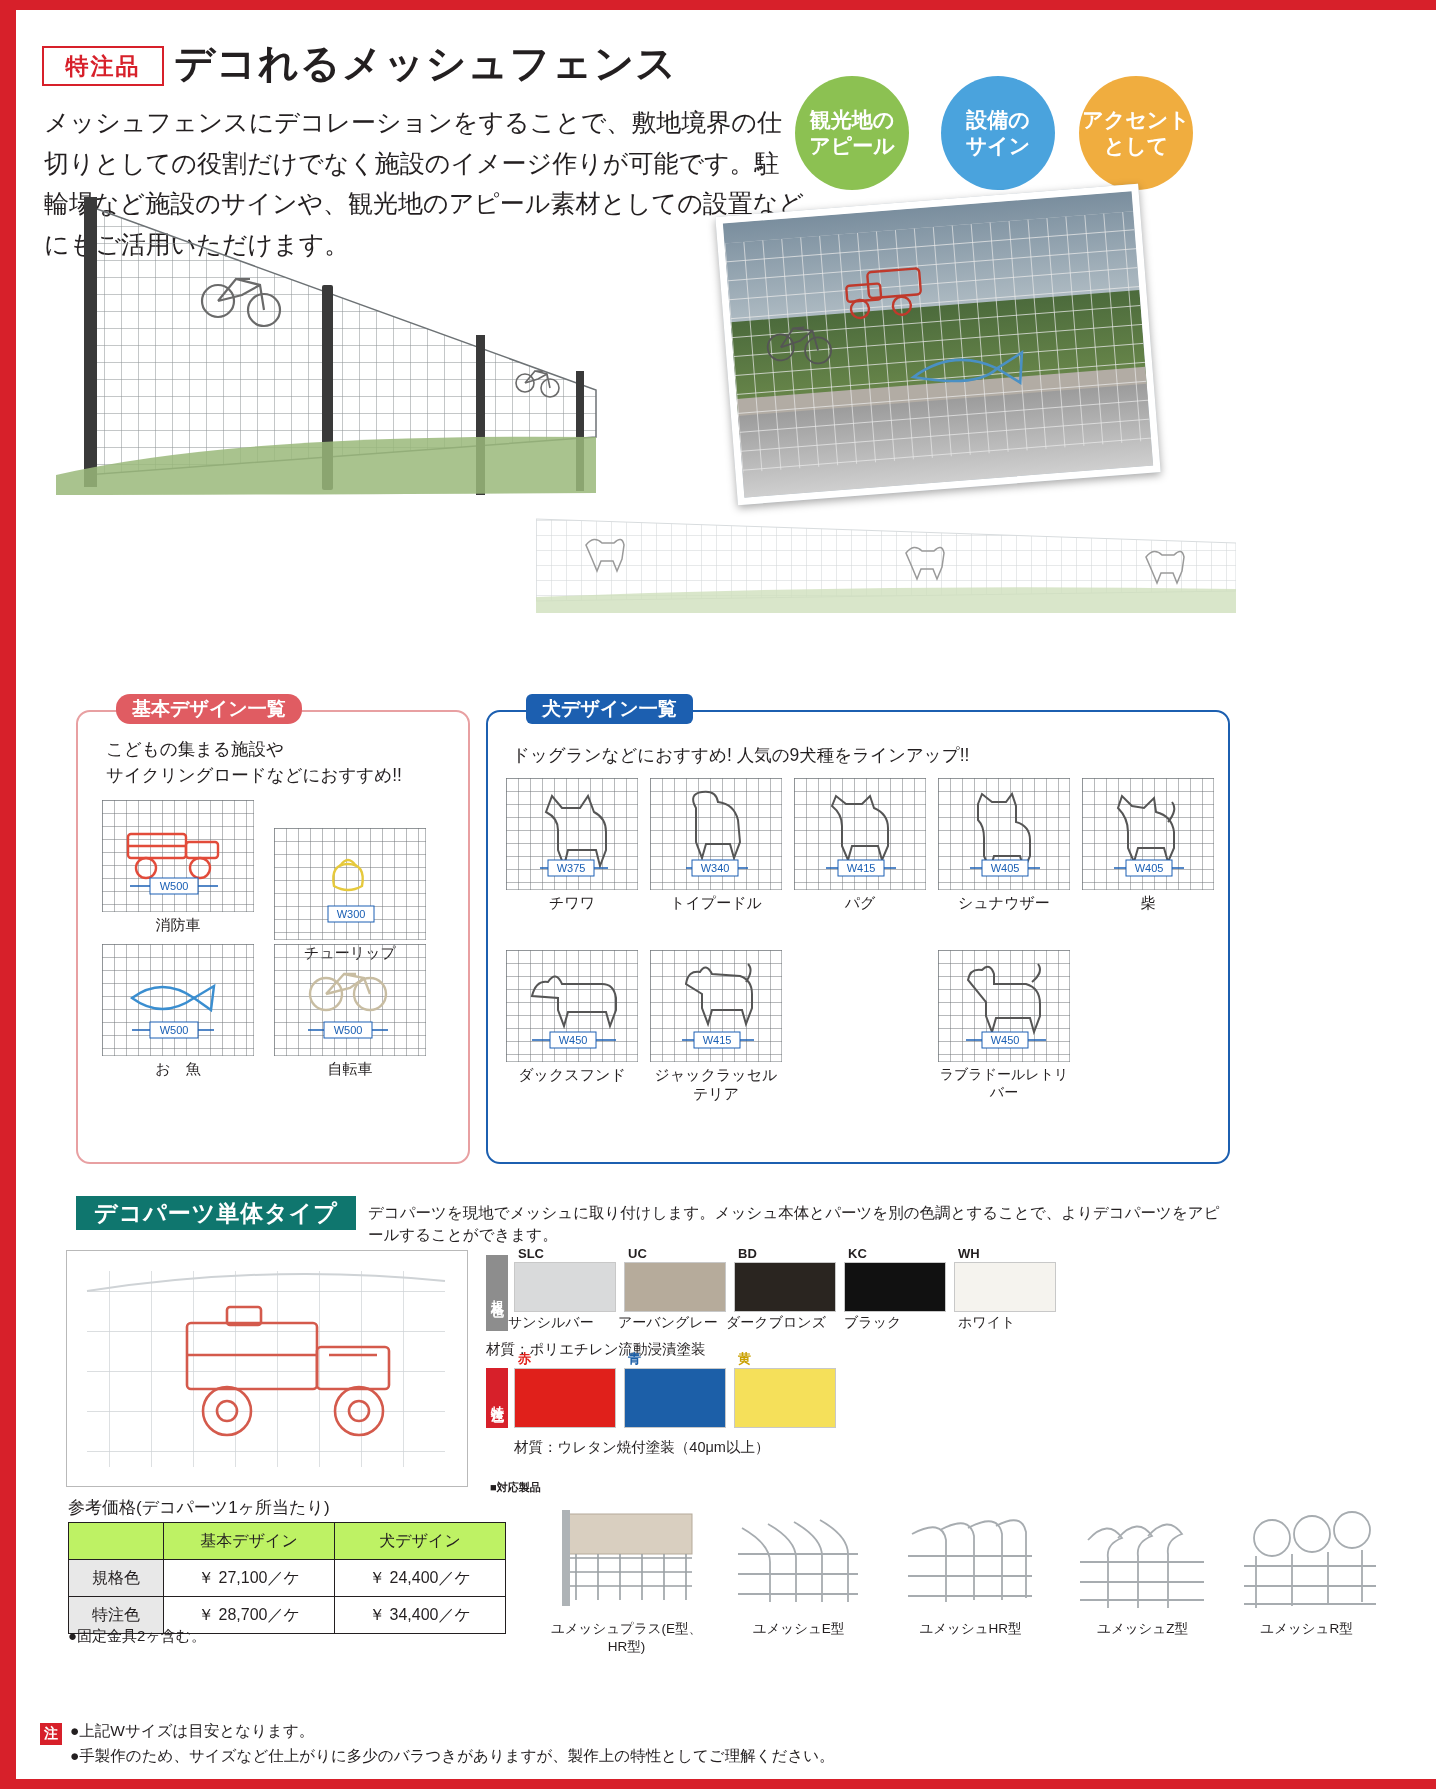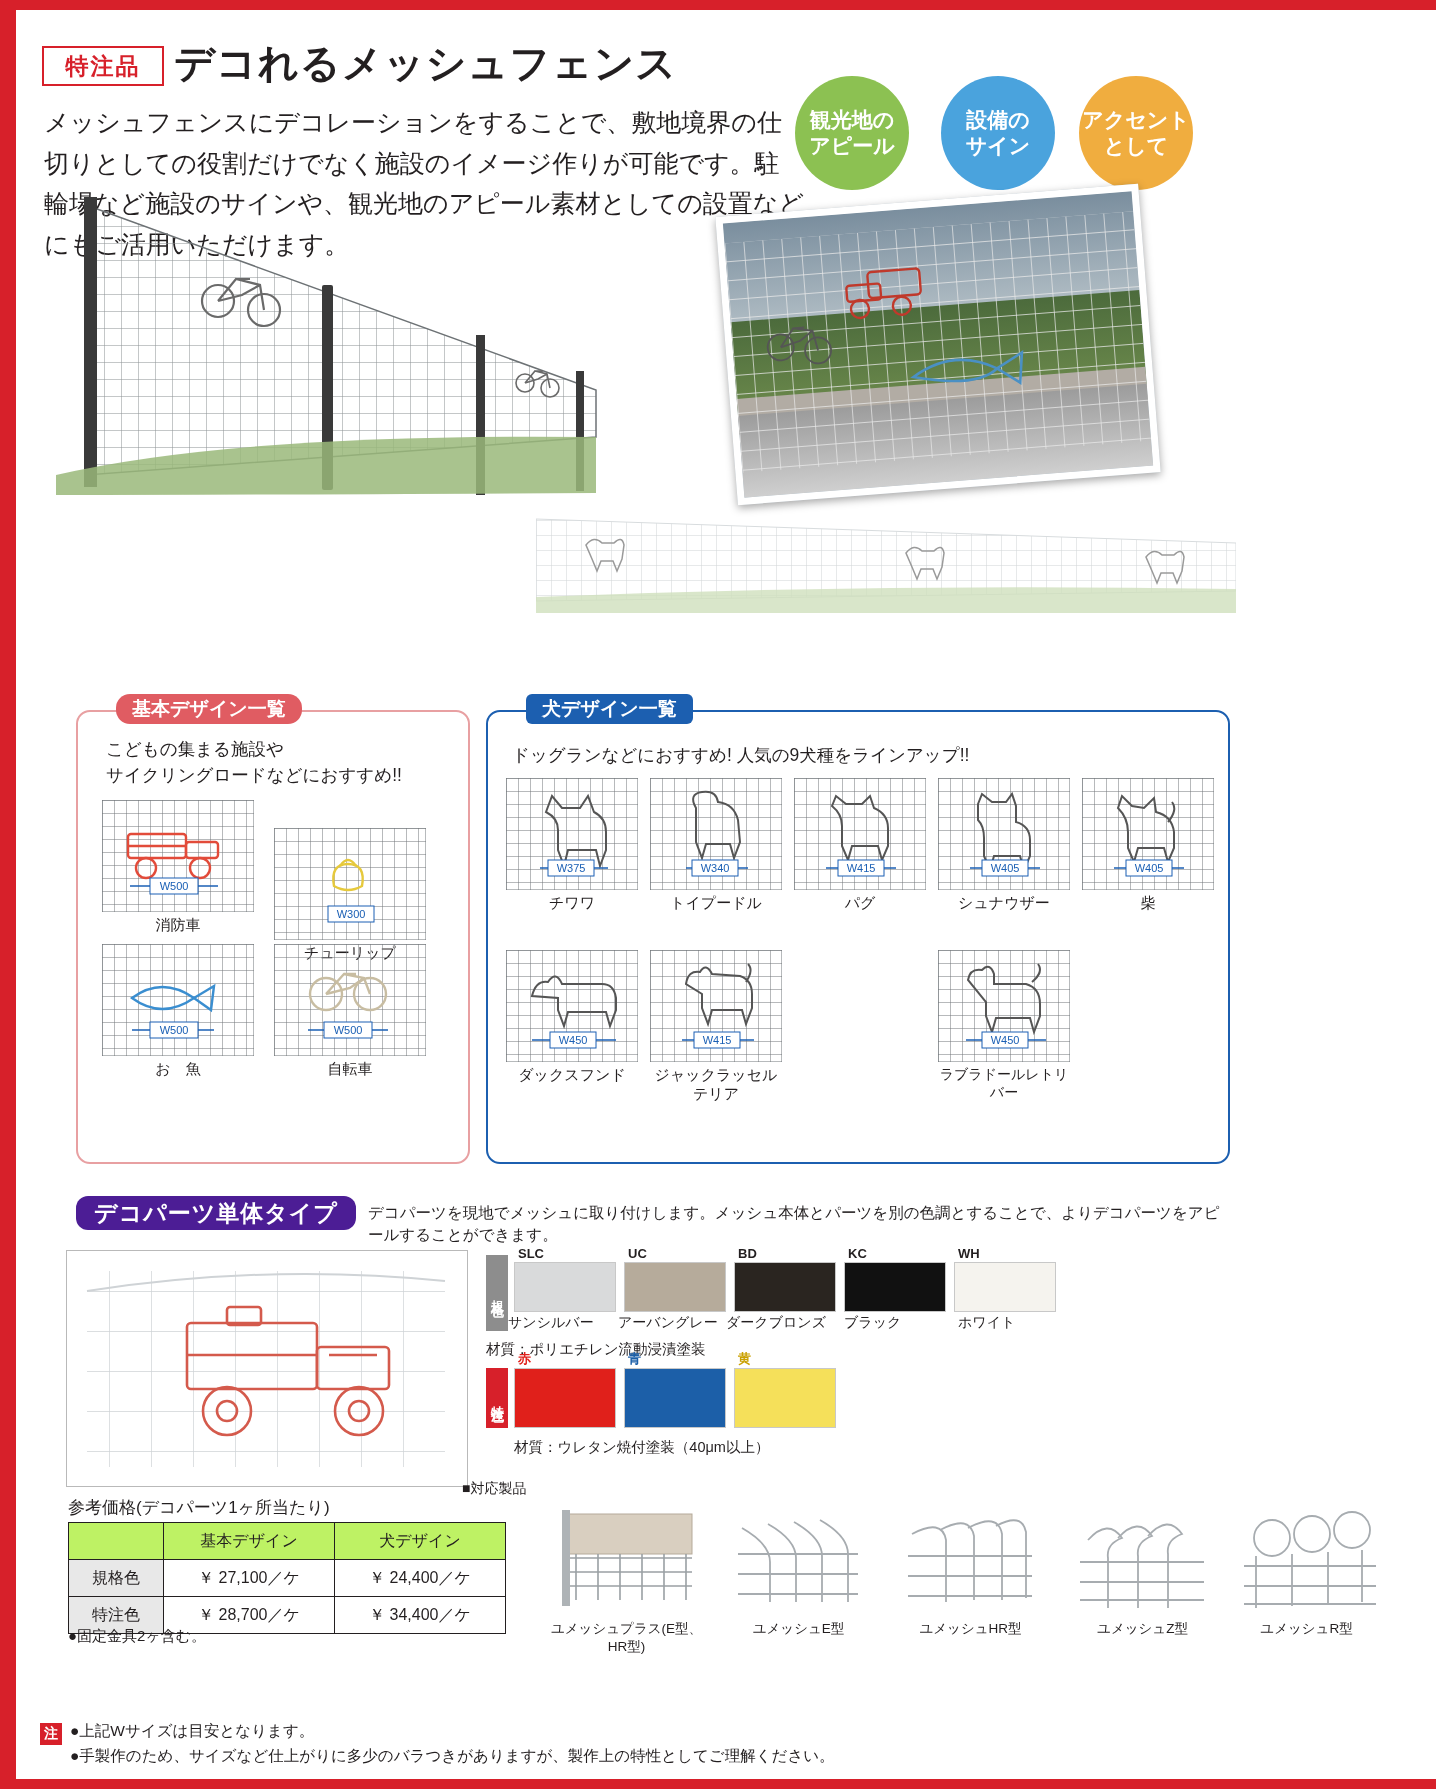--- a/index.html
+++ b/index.html
@@ -72,22 +72,22 @@
   .panel-basic .panel-lead{left:28px;top:24px;}
   .panel-dog .panel-lead{left:24px;top:30px;}
 
   .mesh-card{position:absolute;}
   .mesh-label{
     position:absolute;width:100%;text-align:center;font-size:15px;color:#231f20;
   }
 
   
   .deco-head{
-    position:absolute;left:60px;top:1186px;width:280px;height:34px;background:#4c1d95;
-    border-radius:12px;display:flex;align-items:center;justify-content:center;
+    position:absolute;left:60px;top:1186px;width:280px;height:34px;background:#0f766e;
+    border-radius:0;display:flex;align-items:center;justify-content:center;
     color:#fff;font-weight:bold;font-size:23px;letter-spacing:1px;
   }
   .deco-head-text{
     position:absolute;left:352px;top:1192px;width:860px;font-size:15.5px;line-height:1.45;color:#231f20;
   }
   .deco-img{
     position:absolute;left:50px;top:1240px;width:400px;height:235px;border:1px solid #b9b9b9;background:#fff;
   }
   .price-title{position:absolute;left:52px;top:1486px;font-size:17px;}
   table.price{
@@ -102,21 +102,21 @@
   .sw-side{
     position:absolute;width:22px;color:#fff;font-size:13px;font-weight:bold;
     display:flex;align-items:center;justify-content:center;text-align:center;
     writing-mode:vertical-rl;letter-spacing:2px;
   }
   .sw{position:absolute;width:100px;height:48px;border:1px solid #c8c8c8;}
   .sw-code{position:absolute;font-size:13px;font-weight:bold;color:#231f20;}
   .sw-name{position:absolute;font-size:14px;color:#231f20;}
   .mat-note{position:absolute;font-size:14.5px;color:#231f20;}
 
-  .prod-head{position:absolute;left:446px;top:1470px;font-size:14px;font-weight:normal;}
+  .prod-head{position:absolute;left:474px;top:1470px;font-size:11px;font-weight:bold;}
   .prod{position:absolute;width:120px;}
   .prod-cap{position:absolute;width:165px;text-align:center;font-size:13.5px;line-height:1.3;}
 
   
   .note-badge{
     position:absolute;left:24px;top:1713px;width:22px;height:22px;background:#d7202a;color:#fff;
     font-size:14px;font-weight:bold;display:flex;align-items:center;justify-content:center;
   }
   .note-lines{position:absolute;left:54px;top:1709px;font-size:15.5px;line-height:1.6;}
 </style>

